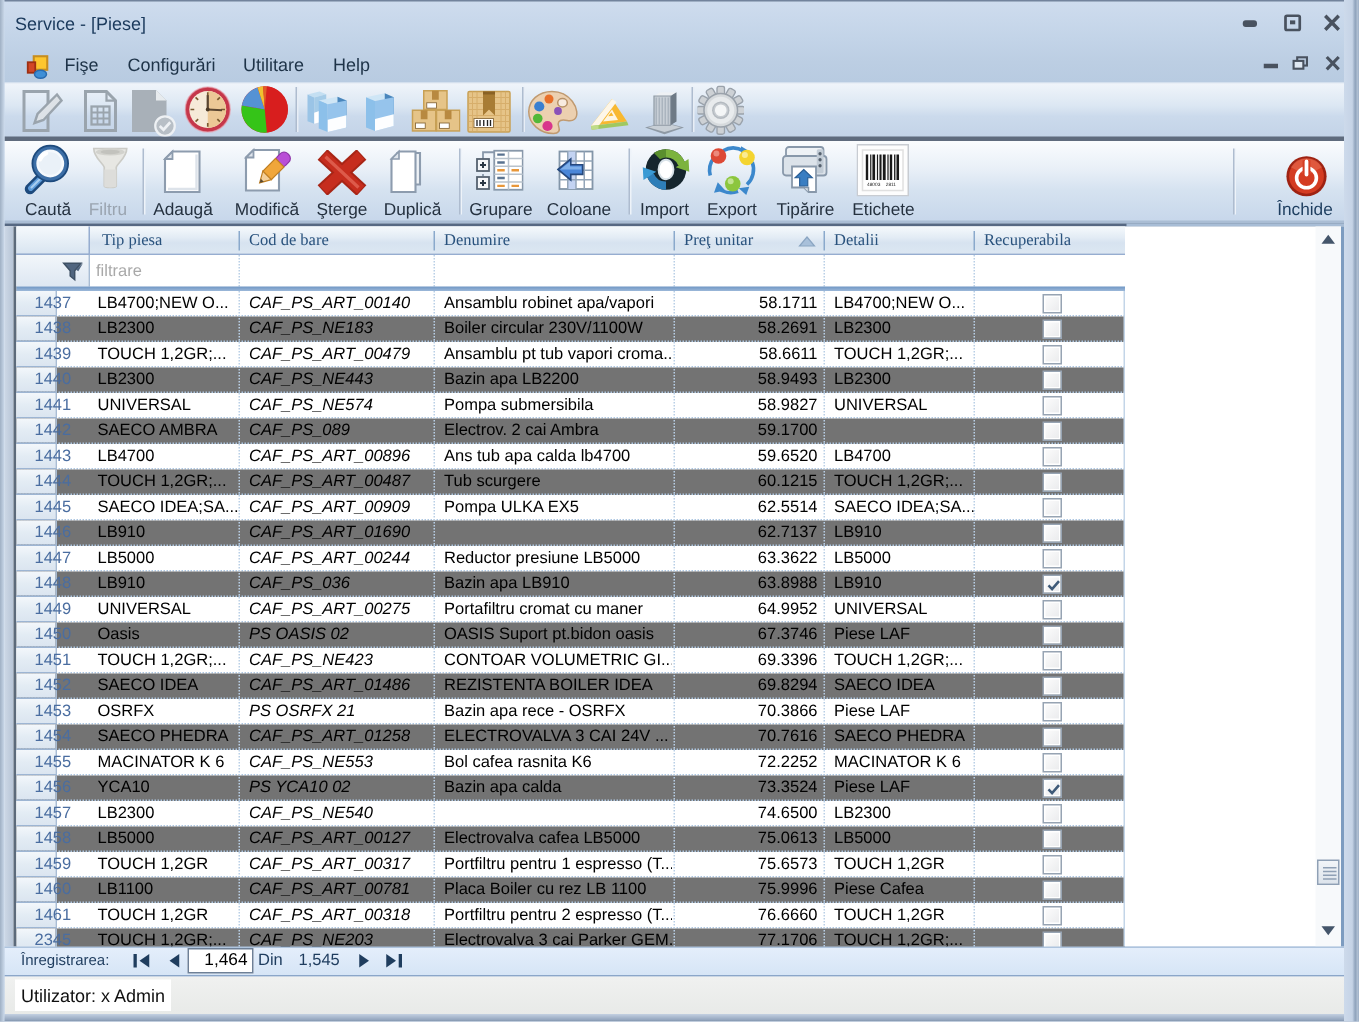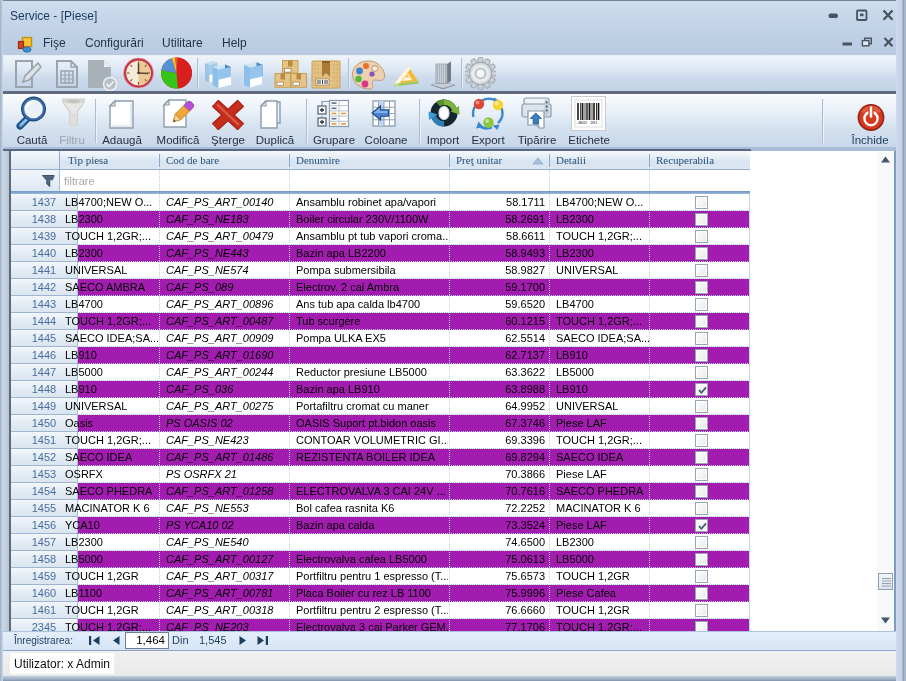--- a/index.html
+++ b/index.html
@@ -33,23 +33,23 @@
 .hcell{position:absolute;top:154px;font-size:11px;color:#29527d;white-space:nowrap;font-family:Liberation Serif, serif;}
 .hsep{position:absolute;top:154px;width:1px;height:13px;background:#8aa9cc;}
 #corner{position:absolute;left:11px;top:151px;width:49px;height:19px;background:linear-gradient(180deg,#f5f9fc,#d9e5f1);border-right:1px solid #96add0;border-bottom:1px solid #96add0;}
 #filterrow{position:absolute;left:11px;top:170px;width:739px;height:21px;background:#fff;}
 #filtercell{position:absolute;left:11px;top:170px;width:49px;height:21px;background:linear-gradient(180deg,#f2f6fa,#dde7f2);border-right:1px solid #a8bcd4;}
 #filtrare{position:absolute;left:64px;top:175px;font-size:11px;color:#a9a9a9;}
 #heavyline{position:absolute;left:11px;top:191px;width:739px;height:3px;background:linear-gradient(180deg,#6f96c4,#9cb8d9);}
 .fsep{position:absolute;top:170px;width:1px;height:21px;border-left:1px dotted #b9cfe6;}
 
 .drow{position:absolute;left:11px;width:739px;height:17px;background:#fff;}
-.drow.alt{background:#a21caf;}
+.drow.alt{background:#737373;}
 .drow{border-bottom:1px dotted #aec7e2;}
-.rn{position:absolute;left:0;top:0;width:67px;height:16px;background:linear-gradient(180deg,#f3f7fb 0%,#e3ecf4 50%,#dbe5f0 100%);border-right:1px solid #a8bcd4;border-bottom:1px solid #9db5d3;color:#4a6da0;font-size:11px;text-align:center;line-height:16px;height:17px;}
+.rn{position:absolute;left:0;top:0;width:27px;height:16px;background:linear-gradient(180deg,#f3f7fb 0%,#e3ecf4 50%,#dbe5f0 100%);border-right:1px solid #a8bcd4;border-bottom:1px solid #9db5d3;color:#4a6da0;font-size:11px;text-align:left;line-height:16px;height:17px;padding-left:12px;}
 .dc{position:absolute;top:0;height:17px;font-size:11px;color:#000;line-height:16px;white-space:nowrap;overflow:hidden;}
 .c-tip{left:54px;width:95px;}
 .c-cod{left:155px;width:125px;font-style:italic;}
 .c-den{left:285px;width:152px;}
 .c-pret{left:439px;width:100px;text-align:right;padding-right:5px;}
 .c-det{left:545px;width:95px;}
 .c-rec{left:639px;width:100px;}
 .cb{position:absolute;left:45px;top:2px;width:13px;height:13px;background:linear-gradient(135deg,#fdfdfd,#e9eaec);border:1px solid #97a4b3;box-shadow:inset 0 0 0 1px #fff;}
 .vline{position:absolute;top:194px;height:437px;width:1px;border-left:1px dotted #b9cfe6;}
 
@@ -620,20 +620,21 @@
 <div class="dc c-pret">69.8294</div>
 <div class="dc c-det">SAECO IDEA</div>
 <div class="dc c-rec">
       <div class="cb"></div>
     </div>
 </div>
 <div class="drow" style="top:466px">
 <div class="rn">1453</div>
 <div class="dc c-tip">OSRFX</div>
 <div class="dc c-cod">PS OSRFX 21</div>
+<div class="dc c-den">Bazin apa rece - OSRFX</div>
 <div class="dc c-pret">70.3866</div>
 <div class="dc c-det">Piese LAF</div>
 <div class="dc c-rec">
       <div class="cb"></div>
     </div>
 </div>
 <div class="drow alt" style="top:483px">
 <div class="rn">1454</div>
 <div class="dc c-tip">SAECO PHEDRA</div>
 <div class="dc c-cod">CAF_PS_ART_01258</div>

